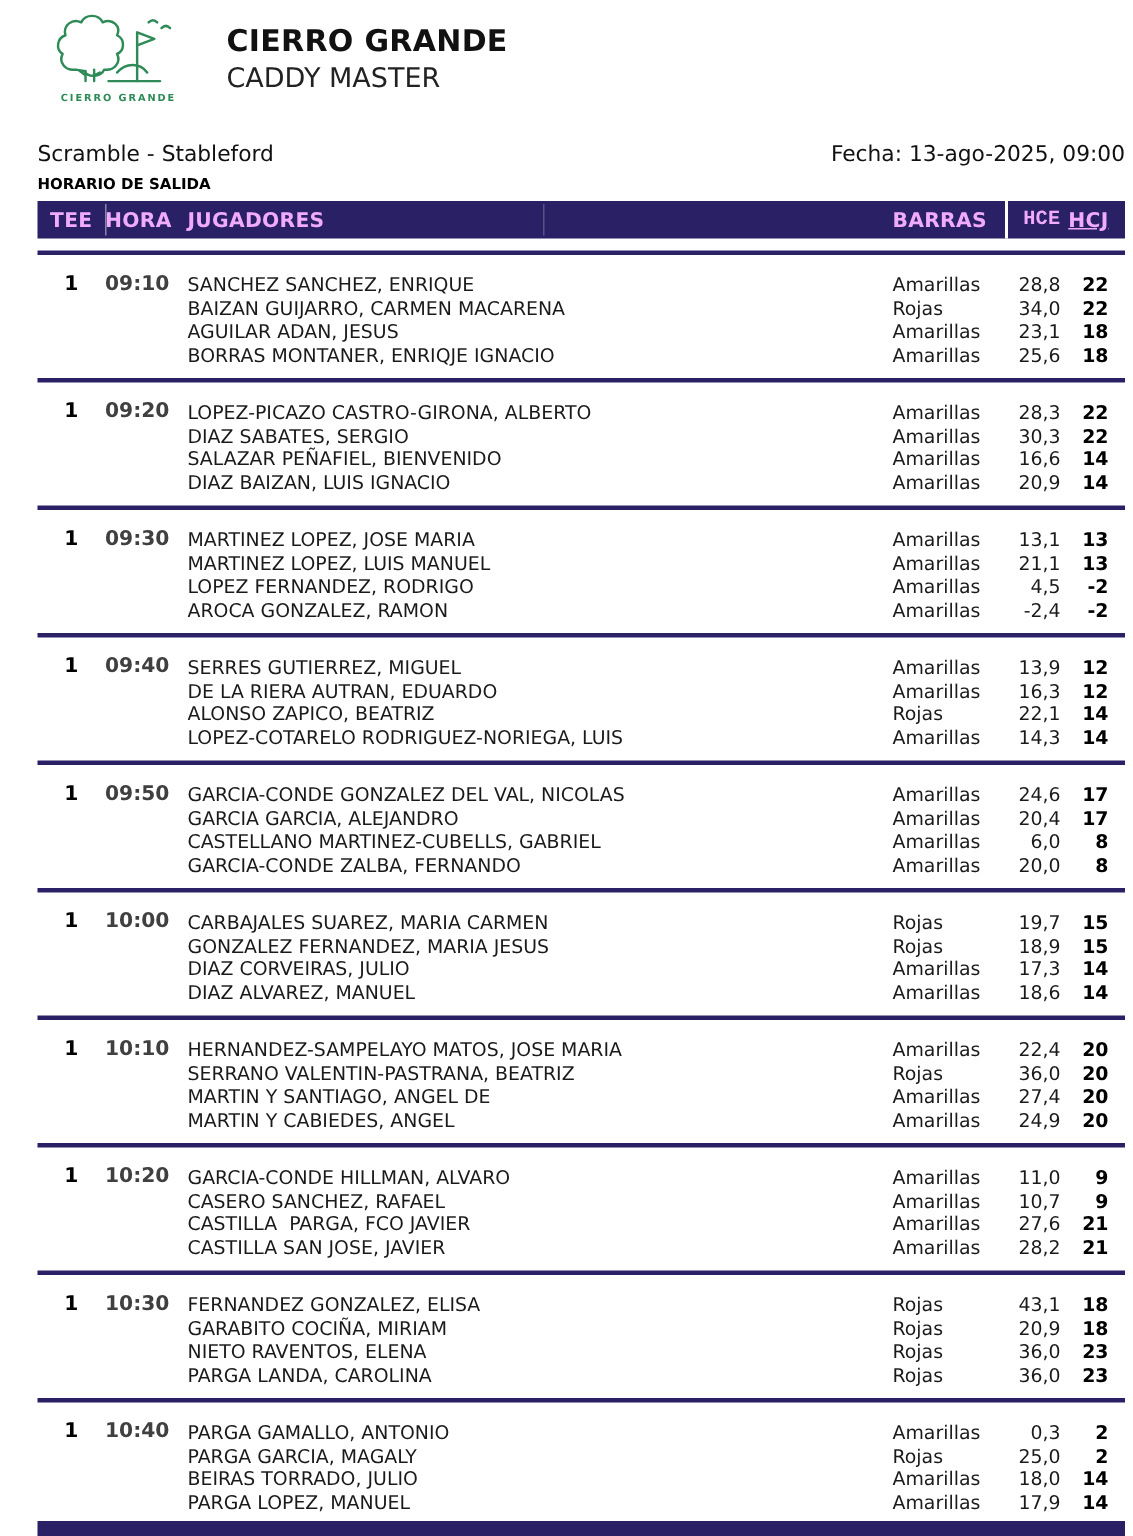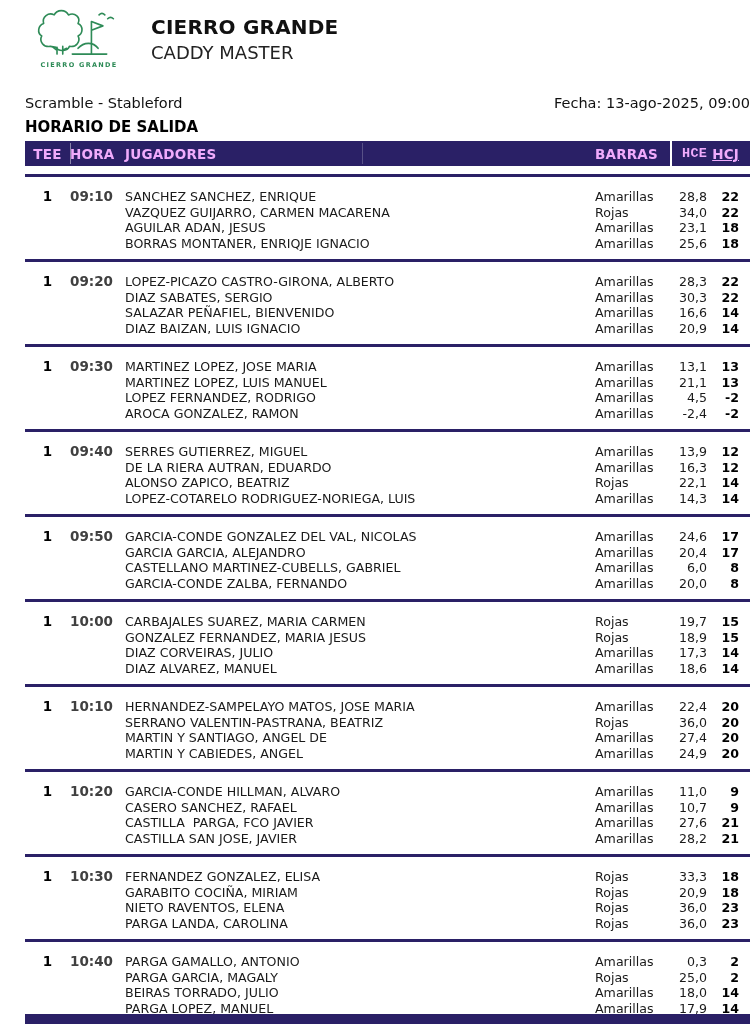--- a/index.html
+++ b/index.html
@@ -16,21 +16,21 @@
   .masthead { display:flex; align-items:flex-start; margin-left:8px; height:72px; }
   .logo { width:92px; text-align:center; }
   .logo svg { display:block; margin:0 auto; }
   .logo-caption { font-size:6.5px; font-weight:bold; color:var(--logo-green, #2e8b57); letter-spacing:1.3px; margin-top:1px; white-space:nowrap; }
   .titles { margin-left:26px; padding-top:7px; }
   .club-name { font-size:20px; font-weight:bold; color:#111; letter-spacing:.2px; }
   .club-subtitle { font-size:18px; color:#222; margin-top:3px; }
 
   
   .meta-row { display:flex; justify-content:space-between; width:725px; font-size:14.5px; color:#111; margin-top:15px; }
-  .list-title { font-size:15px; font-weight:bold; color:#000; margin-top:7px; }
+  .list-title { font-size:10px; font-weight:bold; color:#000; margin-top:7px; }
 
   
   .thead {
     position:relative; display:flex; align-items:center;
     width:725px; height:25px; margin-top:5px;
     background:var(--header-bg, #2a2066); color:#f0abfc;
     font-weight:bold; font-size:13.5px; letter-spacing:.2px;
   }
   .h-tee { width:45px; text-align:center; }
   .h-hora { width:55px; }
@@ -111,21 +111,21 @@
       <div class="cell hora">09:10</div>
       <div class="players">
 
       <div class="player-row">
           <div class="p-name">SANCHEZ SANCHEZ, ENRIQUE</div>
           <div class="p-barras">Amarillas</div>
           <div class="p-hce">28,8</div>
           <div class="p-hcj">22</div>
         </div>
             <div class="player-row">
-          <div class="p-name">VAZQUEZ GUIJARRO, CARMEN MACARENA</div>
+          <div class="p-name">BAIZAN GUIJARRO, CARMEN MACARENA</div>
           <div class="p-barras">Rojas</div>
           <div class="p-hce">34,0</div>
           <div class="p-hcj">22</div>
         </div>
             <div class="player-row">
           <div class="p-name">AGUILAR ADAN, JESUS</div>
           <div class="p-barras">Amarillas</div>
           <div class="p-hce">23,1</div>
           <div class="p-hcj">18</div>
         </div>
@@ -387,21 +387,21 @@
 
   <section class="group">
     <div class="group-row">
       <div class="cell tee">1</div>
       <div class="cell hora">10:30</div>
       <div class="players">
 
       <div class="player-row">
           <div class="p-name">FERNANDEZ GONZALEZ, ELISA</div>
           <div class="p-barras">Rojas</div>
-          <div class="p-hce">33,3</div>
+          <div class="p-hce">43,1</div>
           <div class="p-hcj">18</div>
         </div>
             <div class="player-row">
           <div class="p-name">GARABITO COCIÑA, MIRIAM</div>
           <div class="p-barras">Rojas</div>
           <div class="p-hce">20,9</div>
           <div class="p-hcj">18</div>
         </div>
             <div class="player-row">
           <div class="p-name">NIETO RAVENTOS, ELENA</div>

